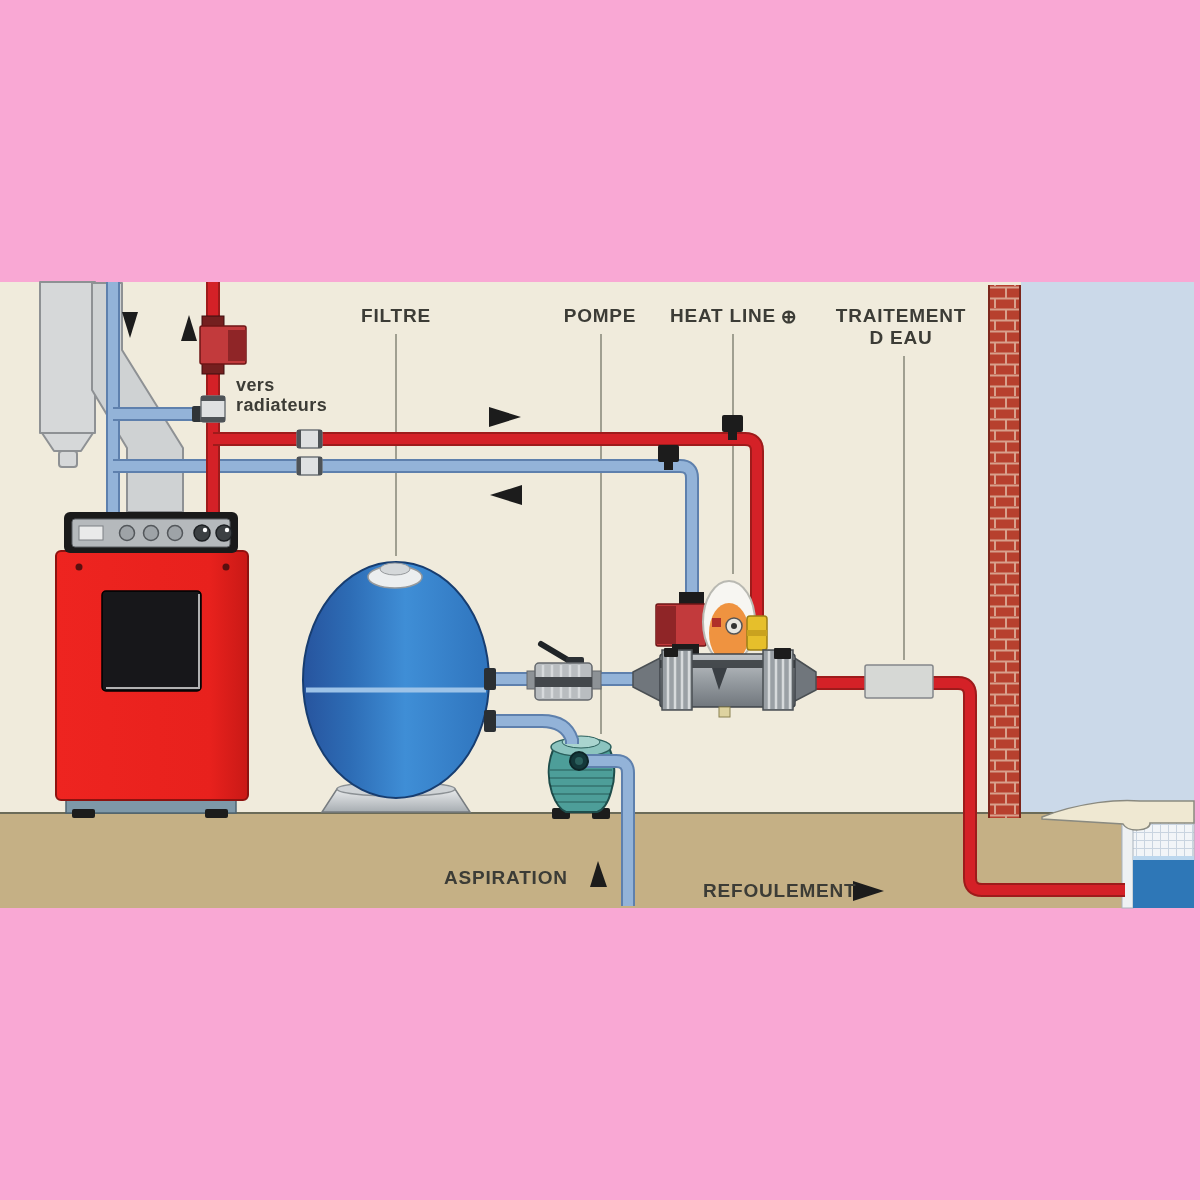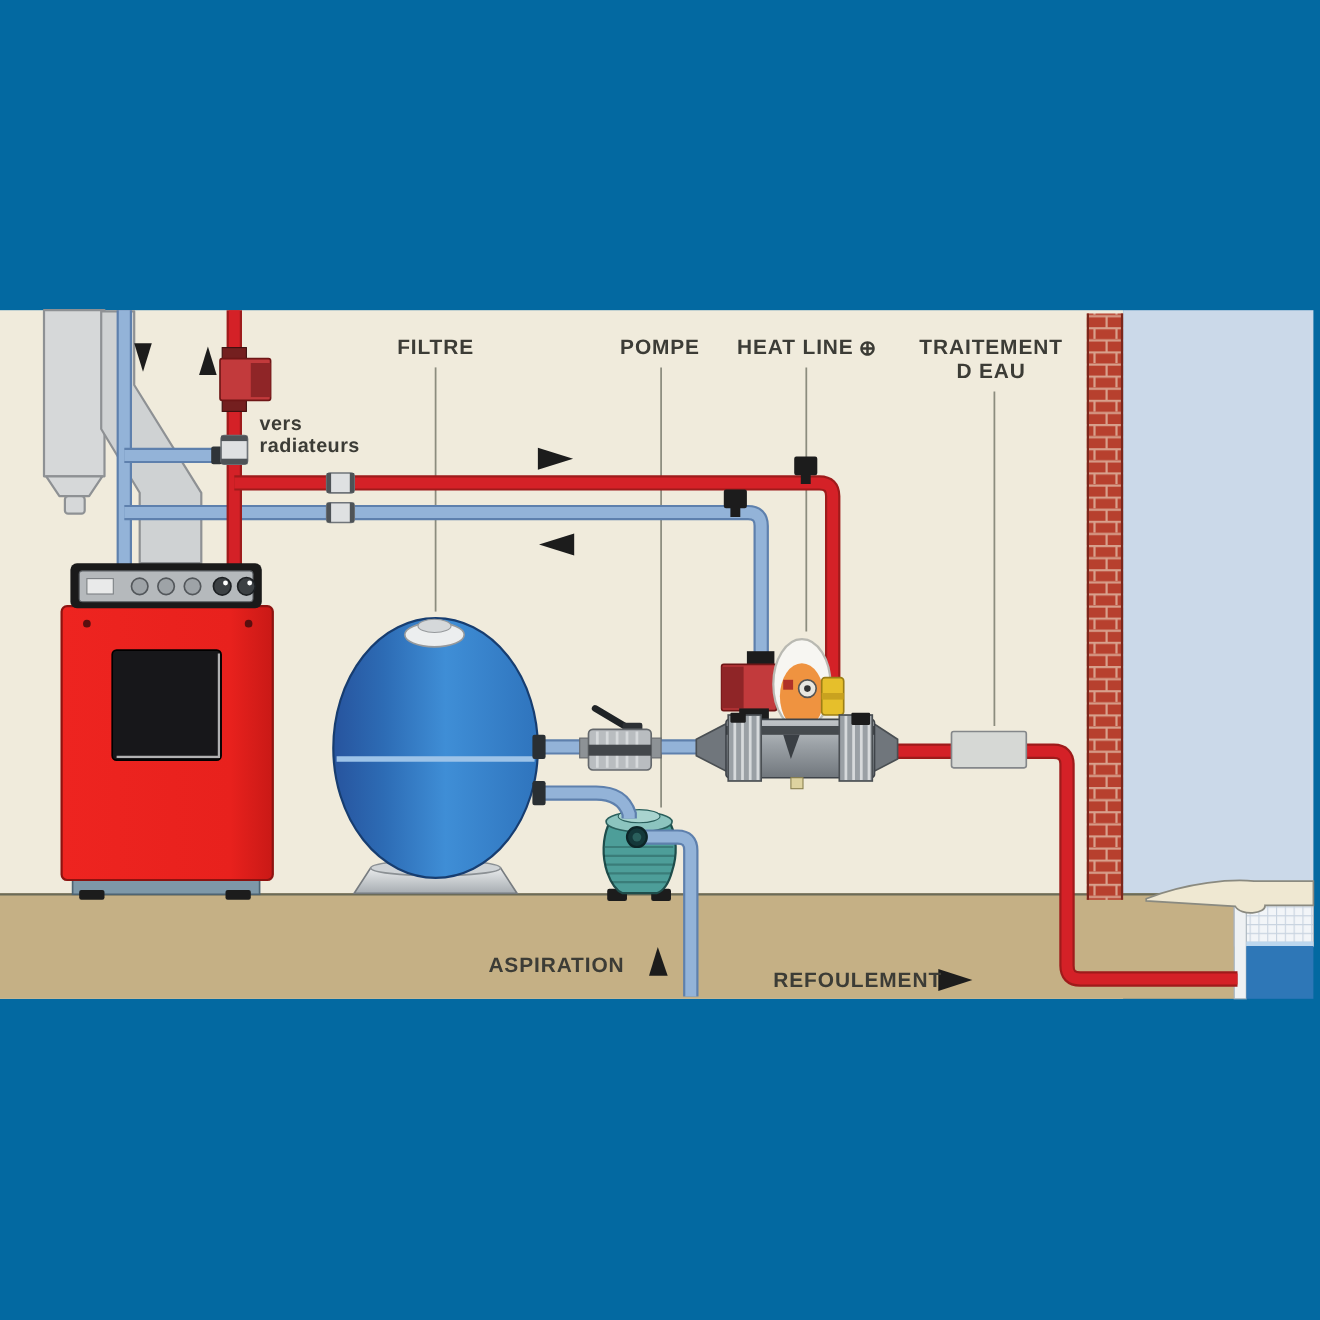--- a/index.html
+++ b/index.html
@@ -1,16 +1,16 @@
 <!DOCTYPE html>
 <html style="--beige: #f0ebdc; --ground: #c5b085; --ground_line: #6b6b58; --sky: #cbd9e9; --brick: #b7402e; --mortar: #d8a08c; --brick_edge: #7c271c; --pipe_red: #d42127; --pipe_red_dark: #9e1b1b; --pipe_blue: #93b3d8; --pipe_blue_dark: #5e80ad; --boiler_red: #e8211d; --boiler_dark: #8d1310; --window: #17171a; --plinth: #7e98a8; --filter_blue: #3f8ed6; --filter_dark: #27549e; --band_blue: #9dc3e8; --pump_teal: #4d9e99; --pump_teal_dark: #1e4d4b; --metal: #b9bdc0; --metal_dark: #4a4f53; --silver: #dfe1e2; --water: #2e77b7; --tile: #f2f5f8; --tile_line: #c9d4e0; --coping: #efe8d2; --coping_line: #8a8a80; --orange: #ef9340; --yellow: #e6bf2b; --circulator_red: #c23a3c; --circulator_dark: #8f2527; --black: #1c1c1c; --chimney: #d6d8d9; --chimney_dark: #8e9194; --duct: #cfd2d3; --label: #3c3c36; --leader: #8c8c7e;"><head>
 <meta charset="utf-8">
 <style>
   html,body{margin:0;padding:0;background:#ffffff;}
-  #canvas{position:relative;width:1200px;height:1200px;background:#0369a1;overflow:hidden;
+  #canvas{position:relative;width:1200px;height:1200px;background:#f9a8d4;overflow:hidden;
           font-family:"Liberation Sans",sans-serif;}
   svg{position:absolute;left:0;top:0;}
   
   .bg-beige{fill:var(--beige);}
   .bg-sky{fill:var(--sky);}
   .bg-ground{fill:var(--ground);}
   .ground-line{stroke:var(--ground_line);stroke-width:2;}
   .brick-edge{stroke:var(--brick_edge);stroke-width:2;}
   .pipe{fill:none;stroke-linecap:butt;}
   .red-o{stroke:var(--pipe_red_dark);stroke-width:14;}

